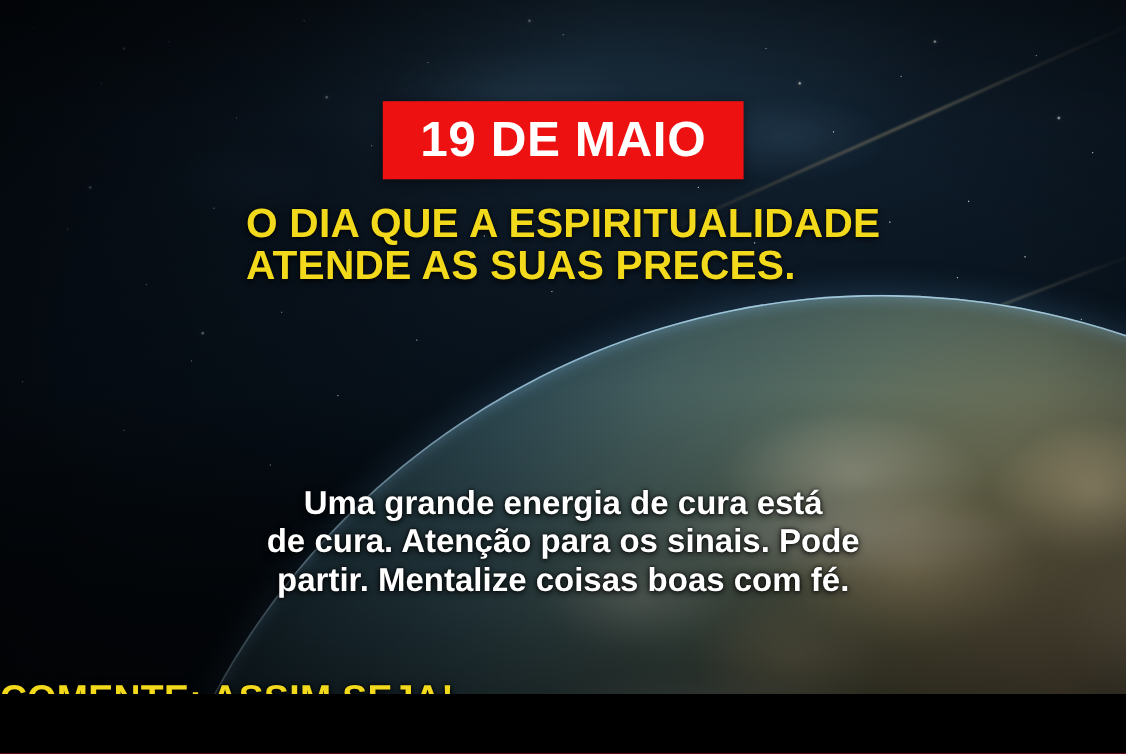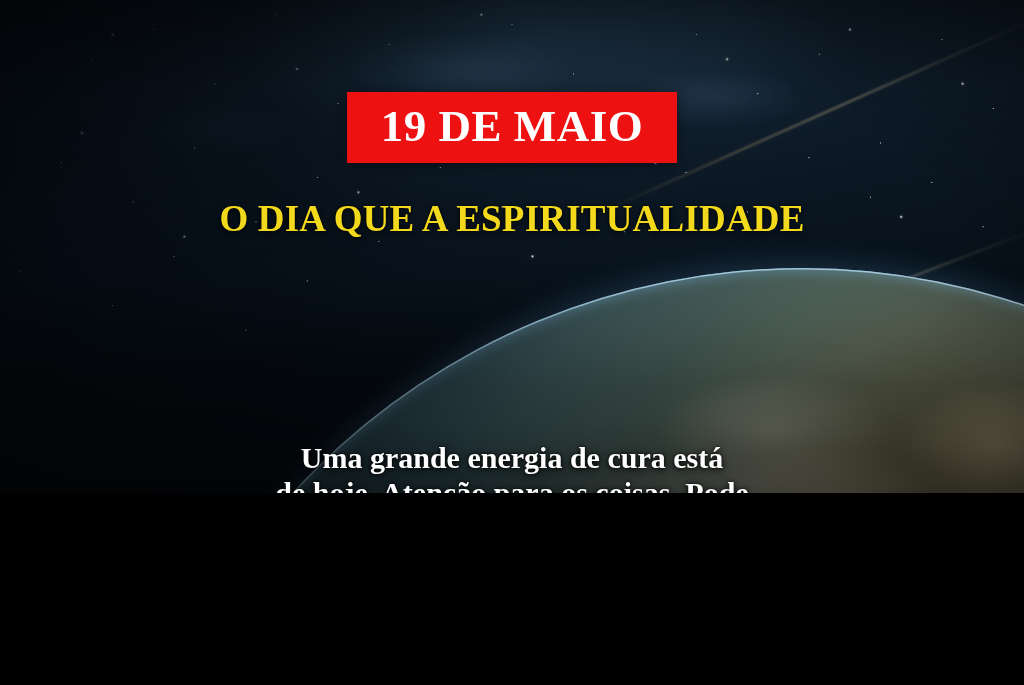--- a/index.html
+++ b/index.html
@@ -4,23 +4,23 @@
 <title>19 de Maio</title>
 <style>
   html, body {
     margin: 0;
     padding: 0;
     background: #000;
   }
   #poster {
     position: relative;
     width: 1024px;
-    height: 493px;
+    height: 631px;
     overflow: hidden;
-    font-family: Liberation Serif, serif;
+    font-family: Liberation Sans, sans-serif;
     background-color: #b91c1c;
     user-select: none;
   }
 
   
   .bg-space {
     position: absolute;
     inset: 0;
     background:
       radial-gradient(ellipse 70% 45% at 52% 8%,
@@ -260,21 +260,21 @@
     font-weight: 700;
     letter-spacing: 0.5px;
     line-height: 1;
     padding: 12px 34px 14px 34px;
     text-align: center;
     white-space: nowrap;
     box-shadow: 0 2px 10px rgba(0,0,0,0.45);
   }
 
   .headline {
-    margin-top: 36px;
+    margin-top: 20px;
     color: #f3d91c;
     font-size: 37px;
     font-weight: 700;
     line-height: 1.06;
     letter-spacing: 0.2px;
     text-align: left;
     text-shadow: 0 2px 6px rgba(0,0,0,0.75), 0 0 2px rgba(0,0,0,0.9);
     white-space: nowrap;
   }
   .headline .hl-line { display: block; }
@@ -331,24 +331,25 @@
 
   <div class="night-veil"></div>
   <div class="vignette"></div>
 
   <div class="content">
 
     <div class="date-banner">19 DE MAIO</div>
 
     <div class="headline">
       <span class="hl-line">O DIA QUE A ESPIRITUALIDADE</span>
+      <span class="hl-line">ATENDE AS SUAS PRECES.</span>
     </div>
 
     <div class="body-copy">
       <span class="bc-line">Uma grande energia de cura está</span>
-      <span class="bc-line">de hoje. Atenção para os coisas. Pode</span>
+      <span class="bc-line">de cura. Atenção para os sinais. Pode</span>
       <span class="bc-line">partir. Mentalize coisas boas com fé.</span>
     </div>
 
     <div class="cta">COMENTE: ASSIM SEJA!</div>
 
   </div>
 </div>
 
 </body></html>

